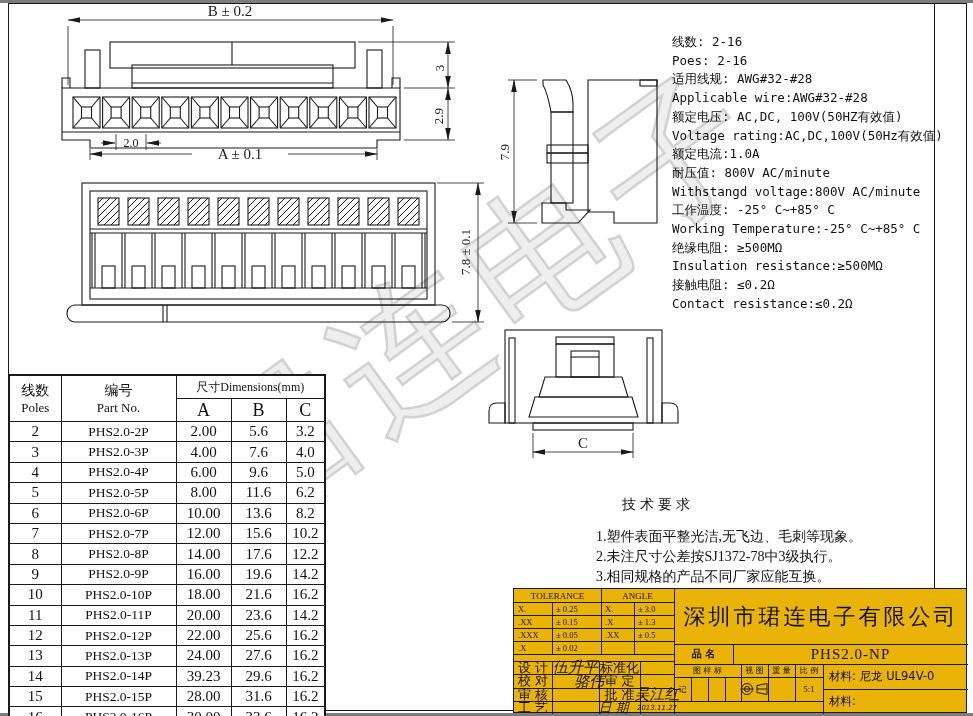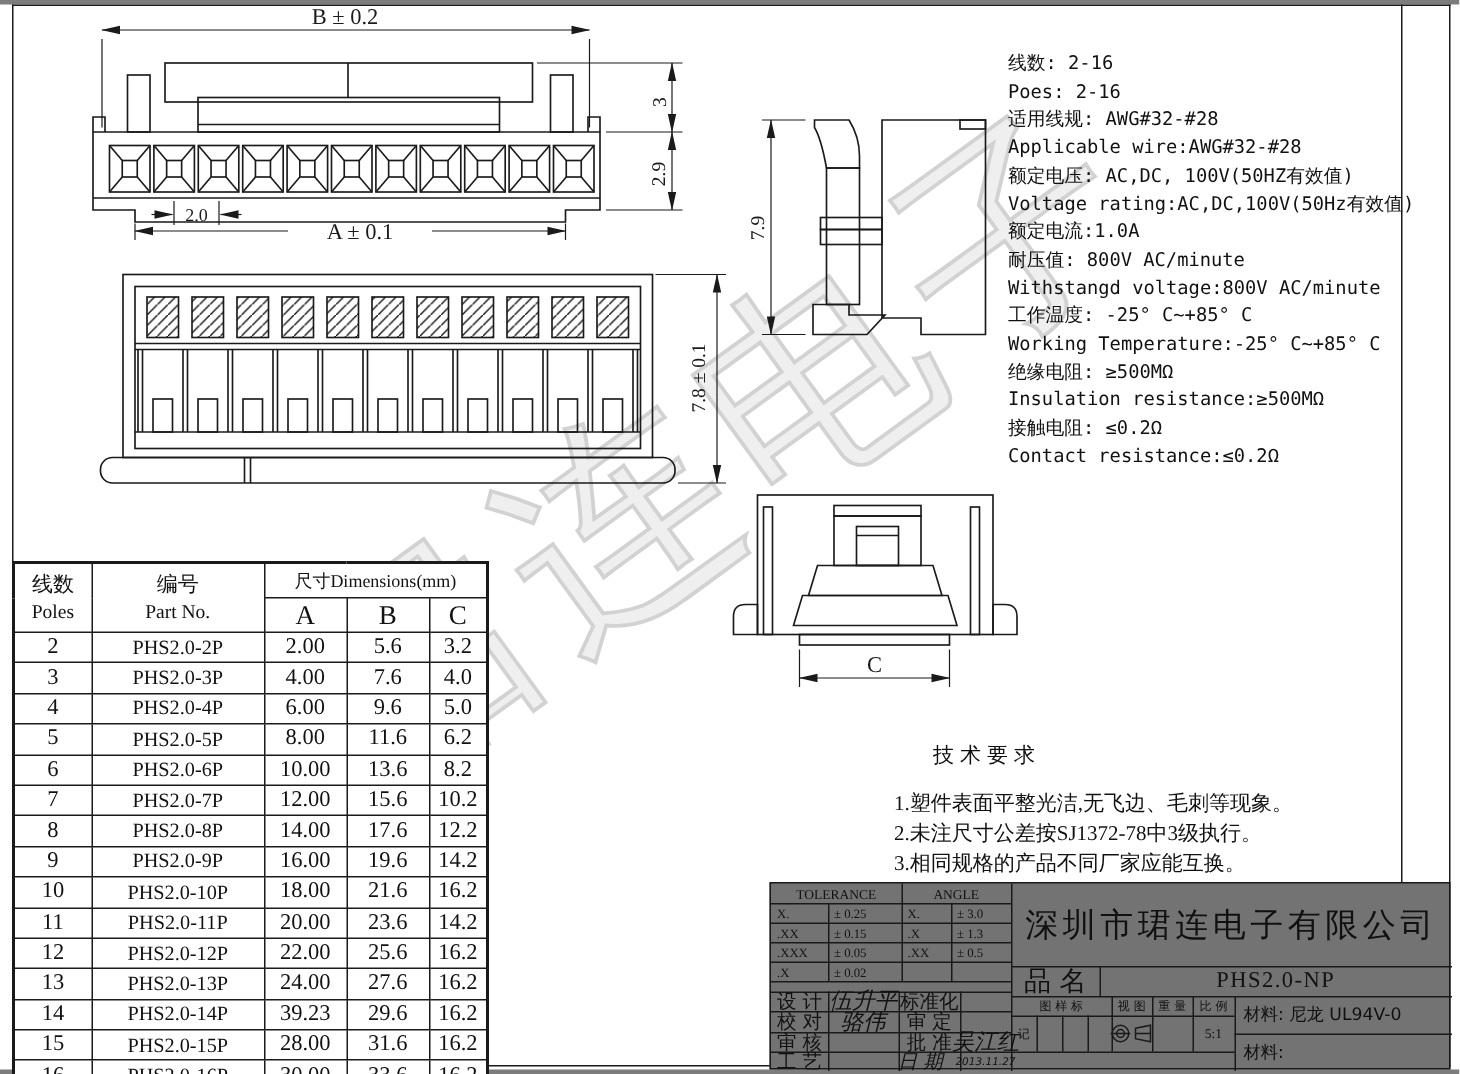--- a/index.html
+++ b/index.html
@@ -28,32 +28,32 @@
              font-weight:normal;overflow:hidden;}
   .dim-table{border:2px solid #1a1a1a;}
   .hdr-cn{font-size:14px;line-height:17px;}
   .hdr-en{font-family:"Liberation Serif",serif;font-size:13px;line-height:17px;}
   .hdr-dims{font-size:12px;font-family:"Liberation Serif","DejaVu Sans",serif;}
   .hdr-abc{font-family:"Liberation Serif",serif;font-size:18px;height:22px;}
   .dim-table td{font-family:"Liberation Serif",serif;font-size:15px;height:19.4px;}
   .dim-table td.part{font-size:13.5px;}
   
   .title-block{position:absolute;left:513px;top:588px;width:454px;height:125px;
-               border:1.5px solid #1a1a1a;background:#737373;z-index:3;box-sizing:border-box;}
+               border:1.5px solid #1a1a1a;background:#eab308;z-index:3;box-sizing:border-box;}
   .vl{position:absolute;width:1px;background:#1a1a1a;}
   .hl{position:absolute;height:1px;background:#1a1a1a;}
   .tb{position:absolute;display:flex;align-items:center;justify-content:center;
       white-space:nowrap;overflow:visible;}
   .tol{font-family:"Liberation Serif",serif;font-size:8.5px;justify-content:space-between;
        padding:0 4px;box-sizing:border-box;}
   .tolh{font-family:"Liberation Serif",serif;font-size:9px;}
   .sig-label{font-size:13px;}
   .sig-name{font-size:15px;font-style:italic;}
   .company{font-size:22px;letter-spacing:3px;}
-  .part-label{font-size:18px;}
+  .part-label{font-size:10px;font-weight:bold;}
   .part-value{font-family:"Liberation Serif",serif;font-size:15px;letter-spacing:1px;}
   .mark-h{font-size:8px;}
   .mat{font-size:11.5px;justify-content:flex-start;padding-left:6px;box-sizing:border-box;}
   svg text{font-family:"Liberation Serif",serif;fill:#1a1a1a;}
 </style>
 </head>
 <body>
 
 <div class="chrome" style="top:0;height:3px;"></div>
 <div class="chrome" style="top:713px;height:3px;"></div>
@@ -499,21 +499,21 @@
   <div class="tb tol" style="left:87px;top:39px;width:33px;height:13px;">.XX</div>
   <div class="tb tol" style="left:120px;top:39px;width:40px;height:13px;">± 0.5</div>
   <div class="tb tol" style="left:0;top:52px;width:38px;height:13px;">.X</div>
   <div class="tb tol" style="left:38px;top:52px;width:49px;height:13px;">± 0.02</div>
 
   <div class="tb sig-label" style="left:0;top:72px;width:38px;height:13px;">设 计</div>
   <div class="tb sig-name" style="left:38px;top:72px;width:47px;height:13px;">伍升平</div>
   <div class="tb sig-label" style="left:85px;top:72px;width:41px;height:13px;">标准化</div>
   <div class="tb sig-name" style="left:126px;top:72px;width:34px;height:13px;"></div>
   <div class="tb sig-label" style="left:0;top:85px;width:38px;height:14px;">校 对</div>
-  <div class="tb sig-name" style="left:38px;top:85px;width:47px;height:14px;">骆伟</div>
+  <div class="tb sig-name" style="left:38px;top:85px;width:47px;height:14px;padding-left:14px;">骆伟</div>
   <div class="tb sig-label" style="left:85px;top:85px;width:41px;height:14px;">审 定</div>
   <div class="tb sig-name" style="left:126px;top:85px;width:34px;height:14px;"></div>
   <div class="tb sig-label" style="left:0;top:99px;width:38px;height:13px;">审 核</div>
   <div class="tb sig-name" style="left:38px;top:99px;width:47px;height:13px;"></div>
   <div class="tb sig-label" style="left:85px;top:99px;width:41px;height:13px;">批 准</div>
   <div class="tb sig-name" style="left:126px;top:99px;width:34px;height:13px;">吴江红</div>
   <div class="tb sig-label" style="left:0;top:112px;width:38px;height:13px;">工 艺</div>
   <div class="tb sig-name" style="left:38px;top:112px;width:47px;height:13px;"></div>
   <div class="tb sig-label" style="left:79px;top:112px;width:41px;height:13px;font-style:italic;">日 期</div>
   <div class="tb sig-name" style="left:126px;top:112px;width:34px;height:13px;font-size:7px;">2013.11.27</div>

